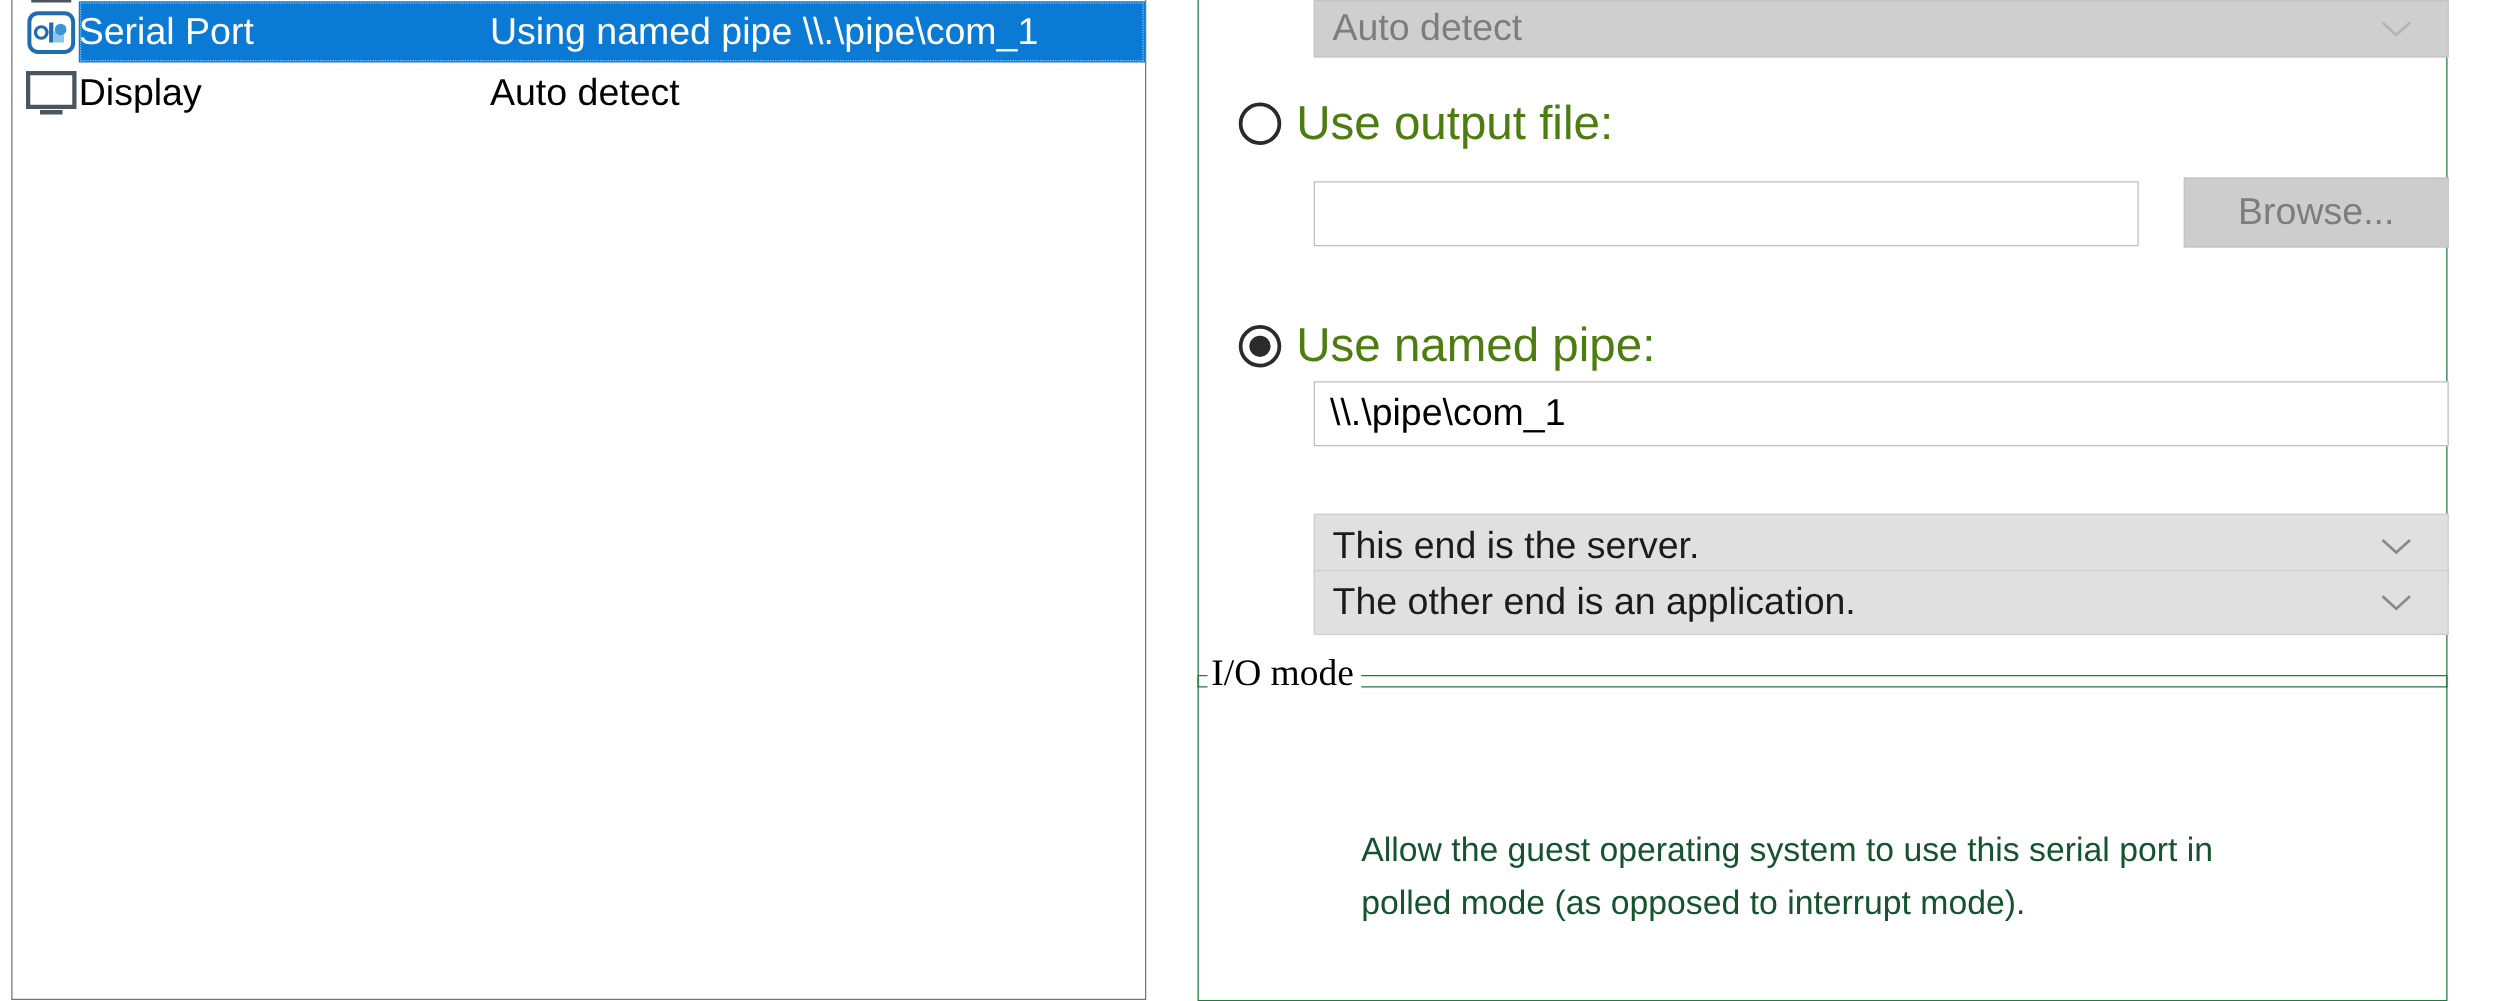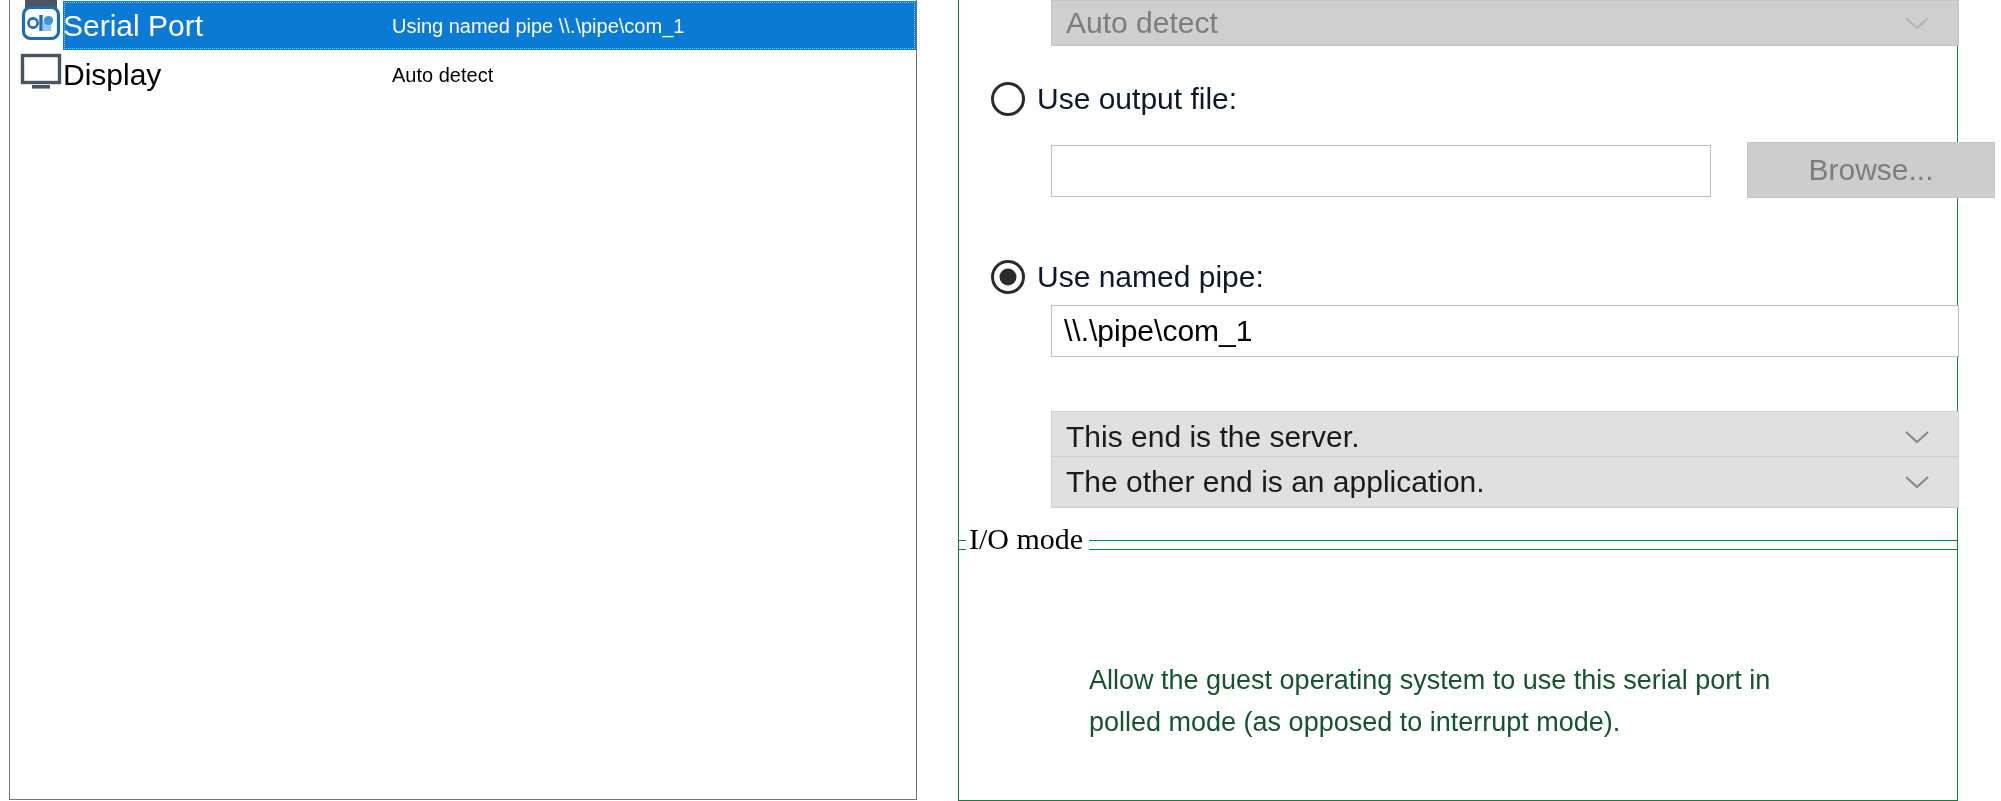--- a/index.html
+++ b/index.html
@@ -25,21 +25,21 @@
     height: 828px;
     background: #ffffff;
     border: 1px solid #6f7680;
     box-sizing: border-box;
     overflow: hidden;
   }
   .device-row {
     position: relative;
     height: 49px;
     display: flex;
-    align-items: flex-start;
+    align-items: center;
     padding-left: 9px;
     box-sizing: border-box;
   }
   .device-icon-wrap {
     width: 44px;
     min-width: 44px;
     height: 44px;
     display: flex;
     align-items: center;
     justify-content: center;
@@ -62,21 +62,21 @@
   }
   .device-name {
     font-size: 30px;
     line-height: 30px;
     color: #000000;
     white-space: nowrap;
   }
   .device-summary {
     position: absolute;
     left: 382px;
-    font-size: 20px;
+    font-size: 30px;
     line-height: 30px;
     color: #000000;
     white-space: nowrap;
   }
 
   
   #settings-pane {
     position: absolute;
     left: 958px;
     top: -80px;
@@ -177,23 +177,23 @@
     position: absolute;
     left: 50%;
     top: 50%;
     transform: translate(-50%, -50%);
     width: 17px;
     height: 17px;
     border-radius: 50%;
     background: #2b2b2b;
   }
   .radio-label {
-    font-size: 30px;
-    line-height: 32px;
-    color: #0f172a;
+    font-size: 38px;
+    line-height: 32px;
+    color: #4d7c0f;
     white-space: nowrap;
   }
   #radio-output-file { left: 32px; top: 162px; }
   #radio-named-pipe  { left: 32px; top: 340px; }
 
   
   .text-input {
     position: absolute;
     box-sizing: border-box;
     background: #ffffff;
@@ -216,21 +216,21 @@
     box-sizing: border-box;
     display: flex;
     align-items: center;
     justify-content: center;
     font-size: 30px;
     line-height: 32px;
     background: #cdcdcd;
     color: #7d7d7d;
     border: 1px solid #c4c4c4;
   }
-  #button-browse { left: 788px; top: 222px; width: 248px; height: 56px; }
+  #button-browse { left: 788px; top: 222px; width: 212px; height: 56px; }
 
   
   #checkbox-yield-row {
     position: absolute;
     left: 83px;
     top: 64px;
     display: flex;
     align-items: center;
   }
   .checkbox-mark {

